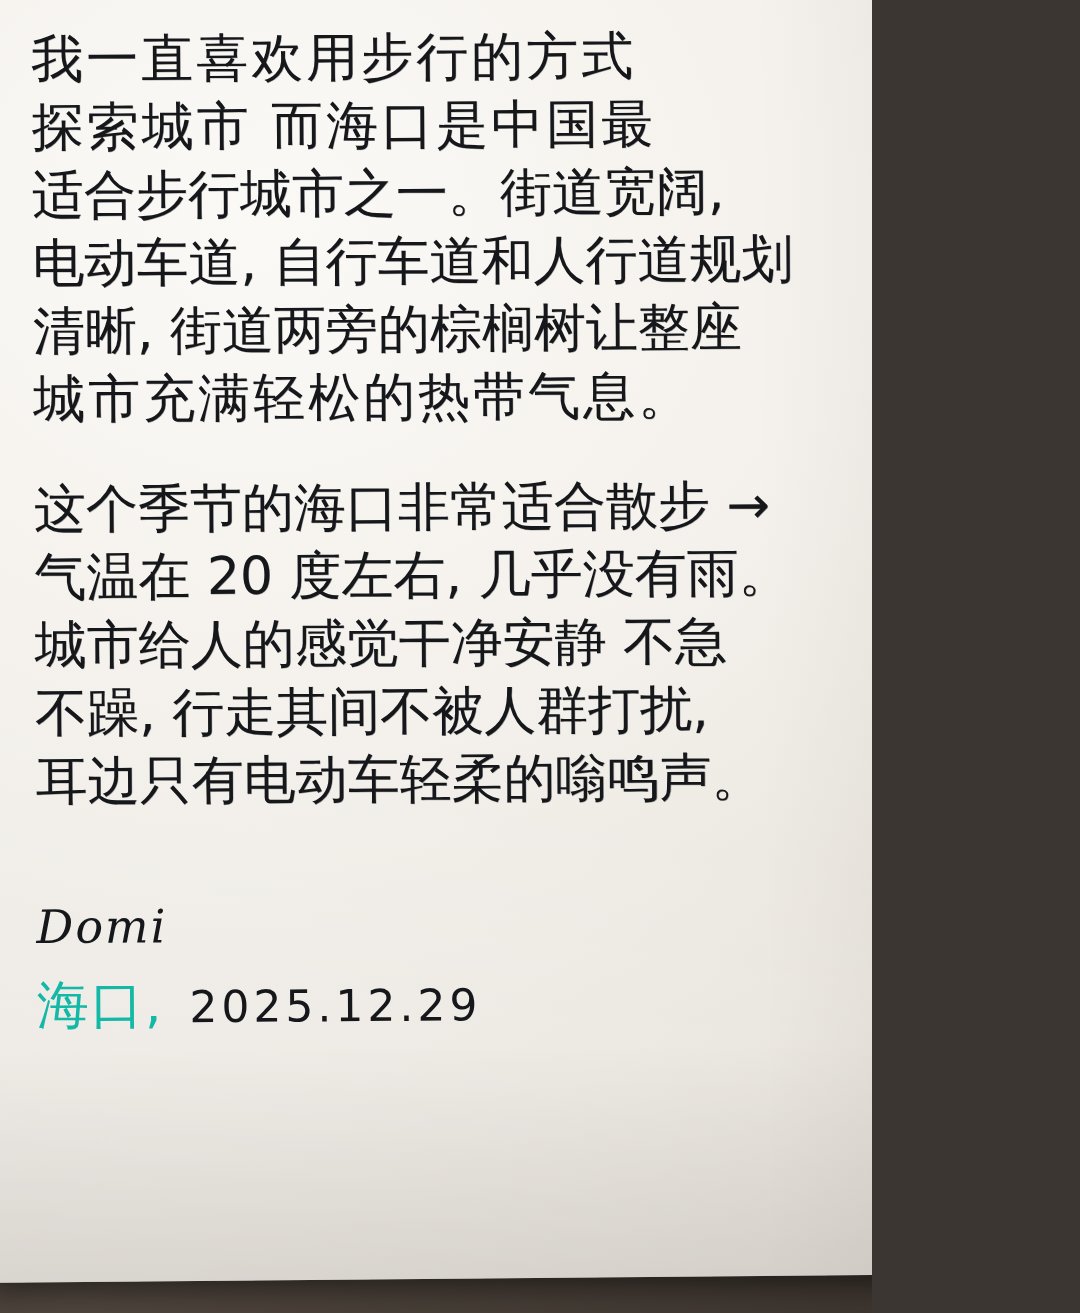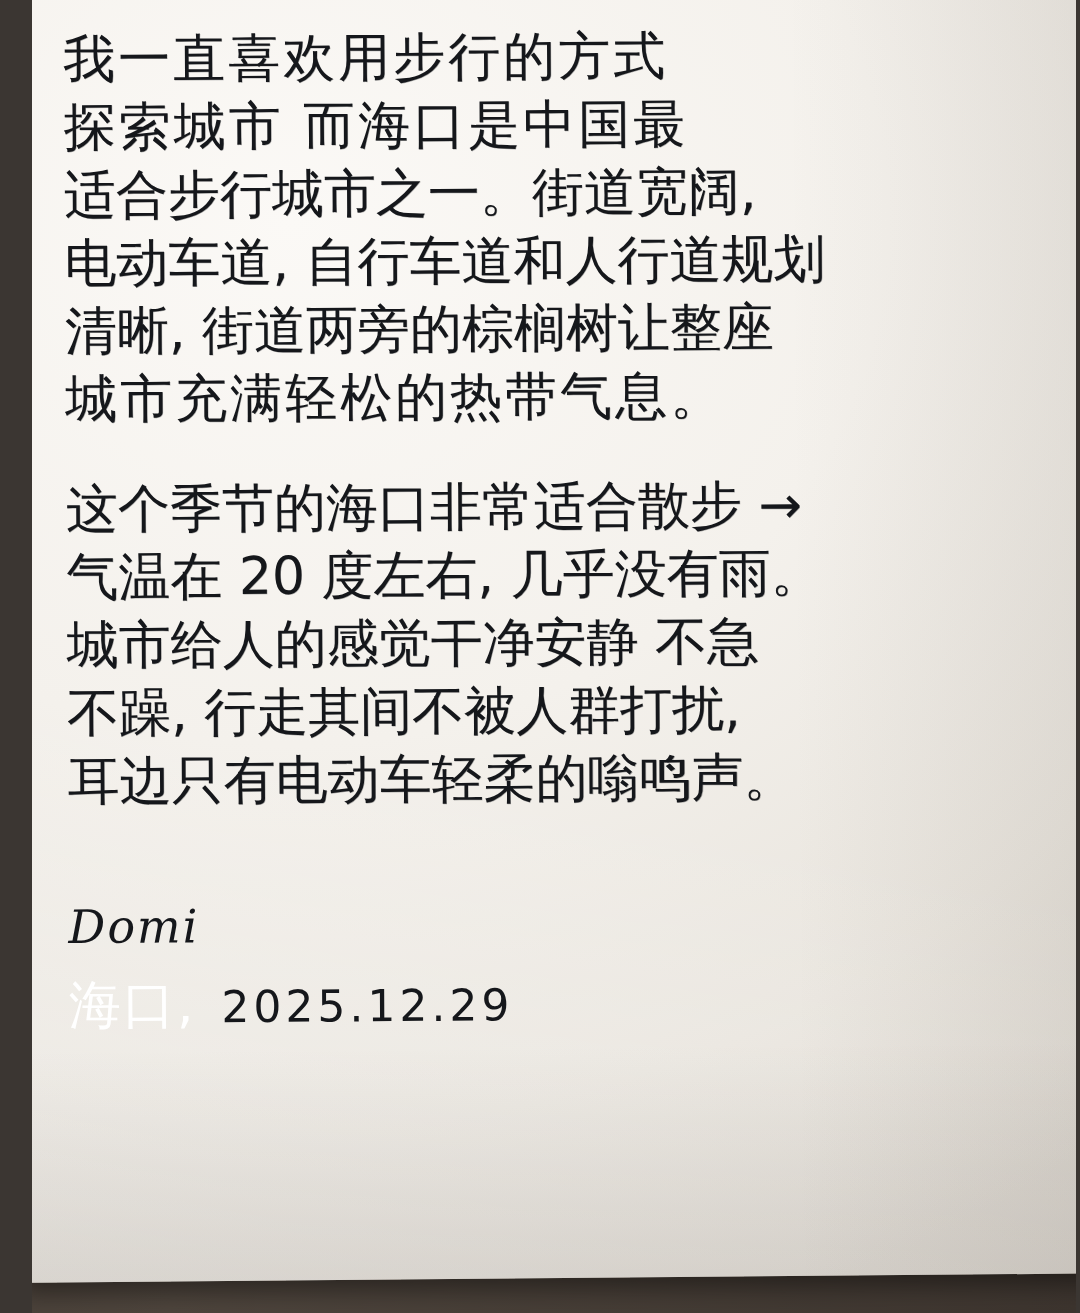--- a/index.html
+++ b/index.html
@@ -10,25 +10,24 @@
   body {
     width: 1080px;
     height: 1313px;
     overflow: hidden;
     font-family: "Liberation Sans", sans-serif;
   }
 
   
   .photo {
     position: relative;
-    width: 1044px;
+    width: 872px;
     height: 1313px;
     background: #4a423c;
     overflow: hidden;
-    margin-left: 32px;
   }
 
   
   .desk {
     position: absolute;
     inset: 0;
     background:
       linear-gradient(105deg, #463d36 0%, #4e453d 35%, #3c342e 100%);
   }
 
@@ -94,21 +93,21 @@
   .placeline {
     display: flex;
     align-items: baseline;
     gap: 26px;
     margin-top: 16px;
   }
   .place {
     font-family: "DejaVu Sans", sans-serif;
     font-size: 52px;
     letter-spacing: 2px;
-    color: #ffffff;
+    color: #14b8a6;
   }
   .date {
     font-family: "DejaVu Sans", sans-serif;
     font-size: 44px;
     letter-spacing: 4px;
     color: #15171b;
   }
 </style>
 </head>
 <body>

